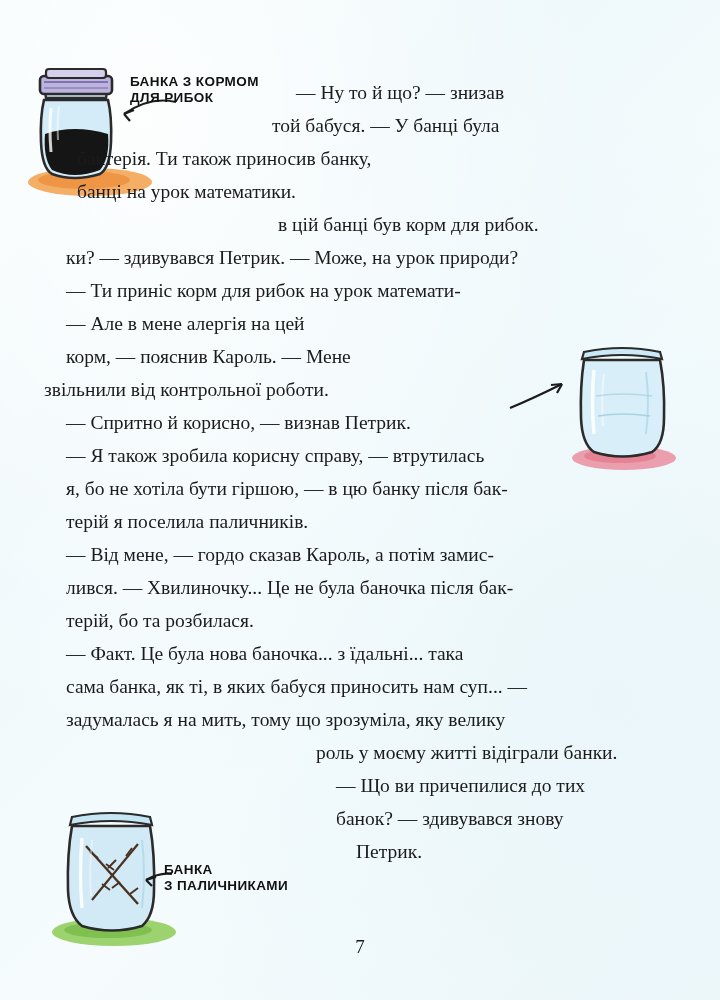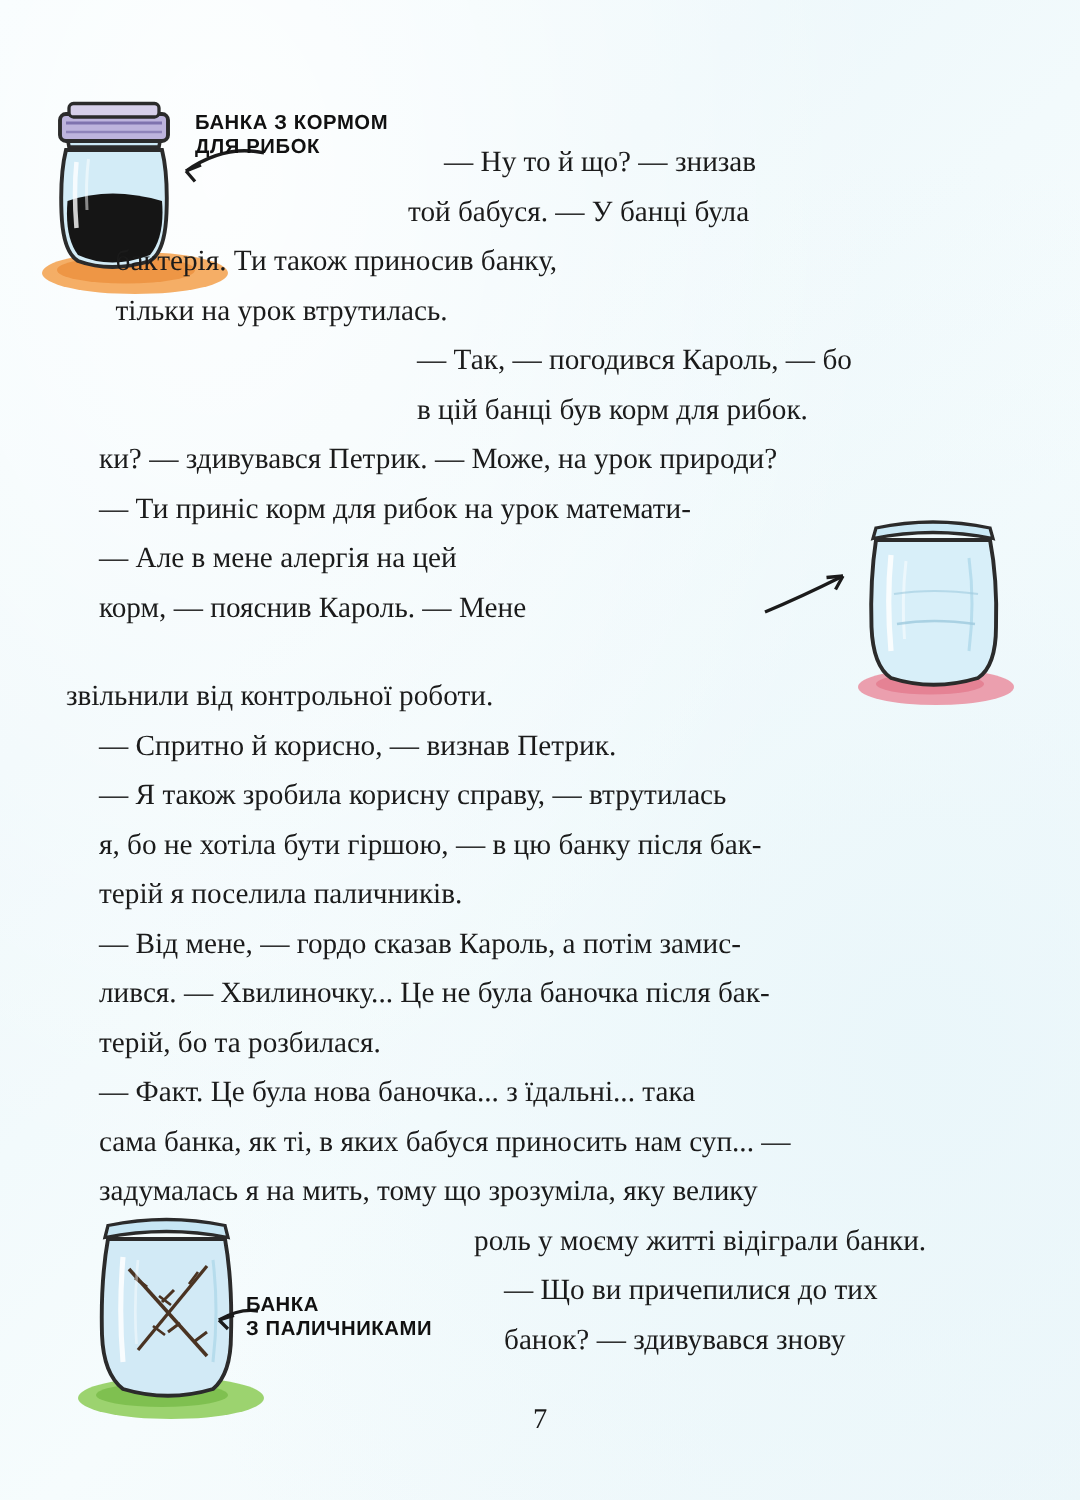--- a/index.html
+++ b/index.html
@@ -42,21 +42,20 @@
   }
   .para {
     margin: 0;
     text-indent: 0;
   }
   
   .p1 {
     margin-left: 228px;
     width: 404px;
     text-indent: 24px;
-    margin-top: 16px;
   }
   .p2 {
     margin-left: 186px;
     width: 446px;
     text-indent: 48px;
   }
   .p3 {
     width: 632px;
     text-indent: 22px;
   }
@@ -65,21 +64,20 @@
     text-indent: 22px;
   }
   
   .p5 {
     width: 510px;
     text-indent: 22px;
   }
   .p5b {
     width: 632px;
     text-indent: 22px;
-    margin-top: 26px;
   }
   .p6, .p7, .p8, .p9 {
     width: 632px;
     text-indent: 22px;
   }
   .p11 {
     margin-left: 272px;
     width: 360px;
     text-indent: 20px;
   }
@@ -214,25 +212,24 @@
   <div class="text-column">
 
     <p class="para p1">
       <span class="nowrap-line">— Ну то й що? — знизав</span>
     </p>
     <p class="para p1" style="text-indent:0; margin-top:0;">
       <span class="nowrap-line">той бабуся. — У банці була</span>
     </p>
     <p class="para p2" style="text-indent:0;margin-left:33px;">
       <span class="nowrap-line">бактерія. Ти також приносив банку,</span>
-      <span class="nowrap-line">тільки на урок втрутилась.</span>
+      <span class="nowrap-line">банці на урок математики.</span>
     </p>
 
     <p class="para p2" style="text-indent:48px;">
-      <span class="nowrap-line">— Так, — погодився Кароль, — бо</span>
       <span class="nowrap-line">в цій банці був корм для рибок.</span>
     </p>
 
     <p class="para p3">
       <span class="nowrap-line">ки? — здивувався Петрик. — Може, на урок природи?</span>
       <span class="nowrap-line">— Ти приніс корм для рибок на урок математи-</span>
     </p>
 
 
     <p class="para p5">
@@ -264,18 +261,19 @@
       <span class="nowrap-line">сама банка, як ті, в яких бабуся приносить нам суп... —</span>
       <span class="nowrap-line">задумалась я на мить, тому що зрозуміла, яку велику</span>
     </p>
     <p class="para p11" style="text-indent:0;">
       <span class="nowrap-line">роль у моєму житті відіграли банки.</span>
     </p>
 
     <p class="para p11">
       <span class="nowrap-line">— Що ви причепилися до тих</span>
       <span class="nowrap-line">банок? — здивувався знову</span>
+      <span class="nowrap-line" style="padding-left:20px;">Петрик.</span>
     </p>
 
   </div>
 
   <div class="page-number">7</div>
 </div>
 
 </body></html>

